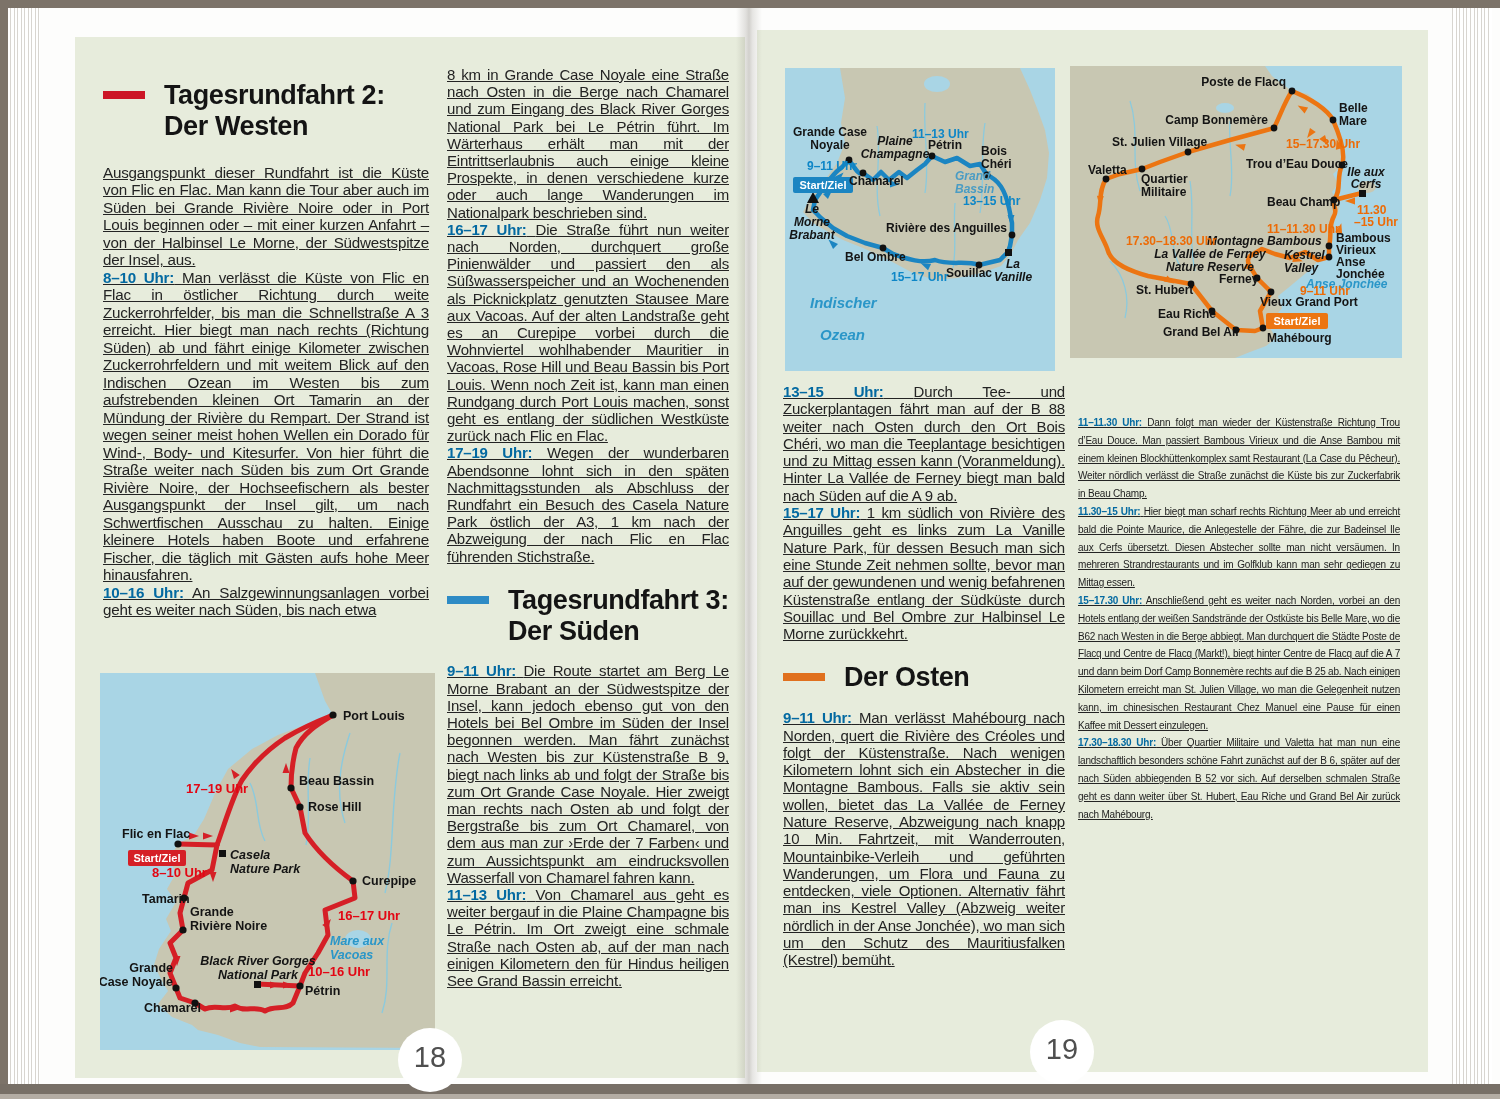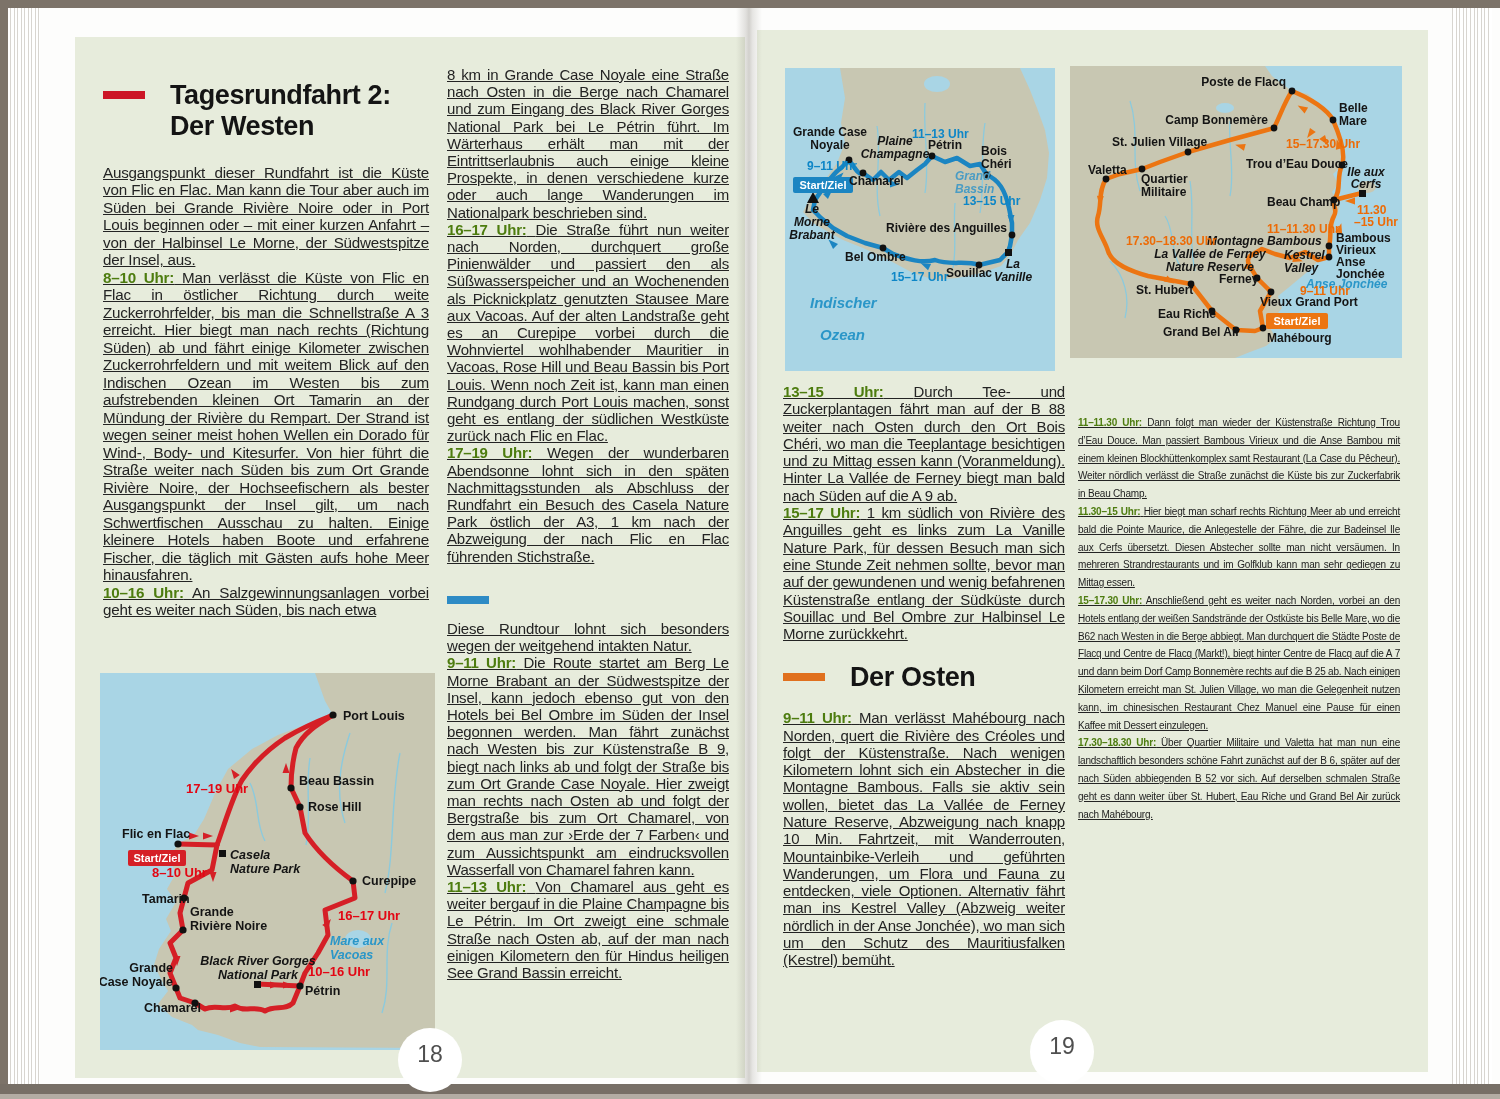--- a/index.html
+++ b/index.html
@@ -14,33 +14,33 @@
   #book{left:8px;top:8px;width:1492px;height:1076px;background:#fdfdfc;}
   #stack-left{left:8px;top:8px;width:32px;height:1076px;
       background:repeating-linear-gradient(90deg,#ffffff 0 2.5px,#d8d5d0 2.5px 3.5px);}
   #stack-right{left:1452px;top:8px;width:40px;height:1076px;
       background:repeating-linear-gradient(90deg,#d8d5d0 0 1px,#ffffff 1px 3.6px);}
   #gutter{left:736px;top:8px;width:26px;height:1076px;
       background:linear-gradient(90deg,rgba(110,105,95,0) 0%,rgba(110,105,95,.20) 38%,rgba(110,105,95,.30) 50%,rgba(110,105,95,.16) 64%,rgba(110,105,95,0) 100%);}
   #panel-left{left:75px;top:37px;width:670px;height:1041px;background:#e7ecdc;}
   #panel-right{left:757px;top:30px;width:671px;height:1042px;background:#e7ecdc;}
   .tab{width:64px;height:64px;border-radius:50%;background:#ffffff;text-align:center;
-       color:#4f4f4f;font-size:23px;}
+       color:#4f4f4f;font-size:29px;}
   #tab-left{left:398px;top:1028px;padding-top:0;}
   #tab-right{left:1030px;top:1020px;}
   .tab span{display:inline-block;margin-top:13px;}
   
   .col{position:absolute;color:#232323;text-align:justify;}
   .col p{margin:0;text-decoration:underline;}
   #col1{left:103px;top:80px;width:326px;font-size:15.2px;line-height:17.5px;letter-spacing:-.2px;}
   #col2{left:447px;top:66px;width:282px;font-size:15px;line-height:17.2px;letter-spacing:-.2px;}
   #col3{left:783px;top:383px;width:282px;font-size:15px;line-height:17.3px;letter-spacing:-.2px;}
   #col4{left:1078px;top:381px;width:322px;font-size:10px;line-height:17.8px;letter-spacing:-.2px;margin-top:33px;}
-  b.lead{color:#4d7c0f;}
-  .heading{display:flex;gap:25px;align-items:flex-start;text-align:left;}
+  b.lead{color:#0369a1;}
+  .heading{display:flex;gap:19px;align-items:flex-start;text-align:left;}
   .heading .dash{width:42px;height:8px;margin-top:11px;flex:0 0 auto;}
   .h-lines{font-size:27px;font-weight:bold;line-height:1.14;color:#141414;letter-spacing:-.4px;}
   #col1 .heading{margin:0 0 22px 0;}
   .heading.mid{margin:20px 0 16px 0;}
   
   .mapbox{position:absolute;}
   svg text{font-family:"Liberation Sans",sans-serif;}
   .lbl{font-size:12.5px;font-weight:bold;fill:#141414;}
   .lbl-i{font-size:12.5px;font-weight:bold;font-style:italic;fill:#141414;}
   .sea-i{font-weight:bold;font-style:italic;}
@@ -145,22 +145,25 @@
   </g>
 </svg>
 </div>
 
 <div class="col" id="col2">
   <p>8 km in Grande Case Noyale eine Straße nach Osten in die Berge nach Chamarel und zum Eingang des Black River Gorges National Park bei Le Pétrin führt. Im Wärterhaus erhält man mit der Eintrittserlaubnis auch einige kleine Prospekte, in denen verschiedene kurze oder auch lange Wanderungen im Nationalpark beschrieben sind.</p>
   <p><b class="lead">16–17 Uhr:</b> <span>Die Straße führt nun weiter nach Norden, durchquert große Pinienwälder und passiert den als Süßwasserspeicher und an Wochenenden als Picknickplatz genutzten Stausee Mare aux Vacoas. Auf der alten Landstraße geht es an Curepipe vorbei durch die Wohnviertel wohlhabender Mauritier in Vacoas, Rose Hill und Beau Bassin bis Port Louis. Wenn noch Zeit ist, kann man einen Rundgang durch Port Louis machen, sonst geht es entlang der südlichen Westküste zurück nach Flic en Flac.</span></p>
   <p><b class="lead">17–19 Uhr:</b> <span>Wegen der wunderbaren Abendsonne lohnt sich in den späten Nachmittagsstunden als Abschluss der Rundfahrt ein Besuch des Casela Nature Park östlich der A3, 1 km nach der Abzweigung der nach Flic en Flac führenden Stichstraße.</span></p>
   <div class="heading mid">
     <span class="dash" style="background:#2e8bc5"></span>
+    <div class="h-lines">
+      <div>Tagesrundfahrt 3:</div>
+      <div>Der Süden</div>
+    </div>
   </div>
-  <p>Diese Rundtour lohnt sich besonders wegen der weitgehend intakten Natur.</p>
   <p><b class="lead">9–11 Uhr:</b> <span>Die Route startet am Berg Le Morne Brabant an der Südwestspitze der Insel, kann jedoch ebenso gut von den Hotels bei Bel Ombre im Süden der Insel begonnen werden. Man fährt zunächst nach Westen bis zur Küstenstraße B 9, biegt nach links ab und folgt der Straße bis zum Ort Grande Case Noyale. Hier zweigt man rechts nach Osten ab und folgt der Bergstraße bis zum Ort Chamarel, von dem aus man zur ›Erde der 7 Farben‹ und zum Aussichtspunkt am eindrucksvollen Wasserfall von Chamarel fahren kann.</span></p>
   <p><b class="lead">11–13 Uhr:</b> <span>Von Chamarel aus geht es weiter bergauf in die Plaine Champagne bis Le Pétrin. Im Ort zweigt eine schmale Straße nach Osten ab, auf der man nach einigen Kilometern den für Hindus heiligen See Grand Bassin erreicht.</span></p>
 </div>
 
 <div class="mapbox" style="left:785px;top:68px;width:270px;height:303px;">
 <svg width="270" height="303" viewBox="0 0 270 303">
   <rect x="0" y="0" width="270" height="303" fill="#a9d5e5"></rect>
   <path fill="#c8c7b2" d="M55,0 L235,0 L245,22 L252,40 L260,62 L264,85 L262,110 L255,132 L245,155 L233,172 L226,186 L216,198 L196,205 L172,210 L150,212 L128,205 L100,190 L78,180 L58,172 L40,162 L28,155 L18,144 L24,132 L34,120 L40,112 L52,95 L60,75 L56,55 L60,30 Z"></path>
   <g stroke="#8ccadd" stroke-width="1.3" fill="none">
     <path d="M140,35 C138,65 145,95 140,125"></path>

